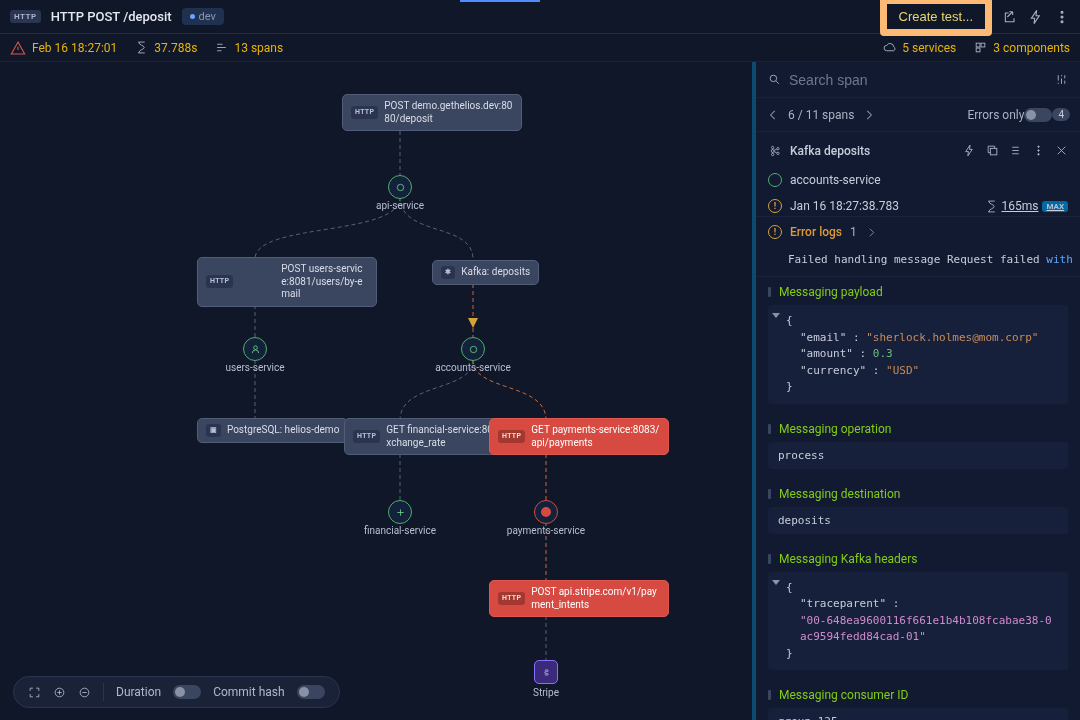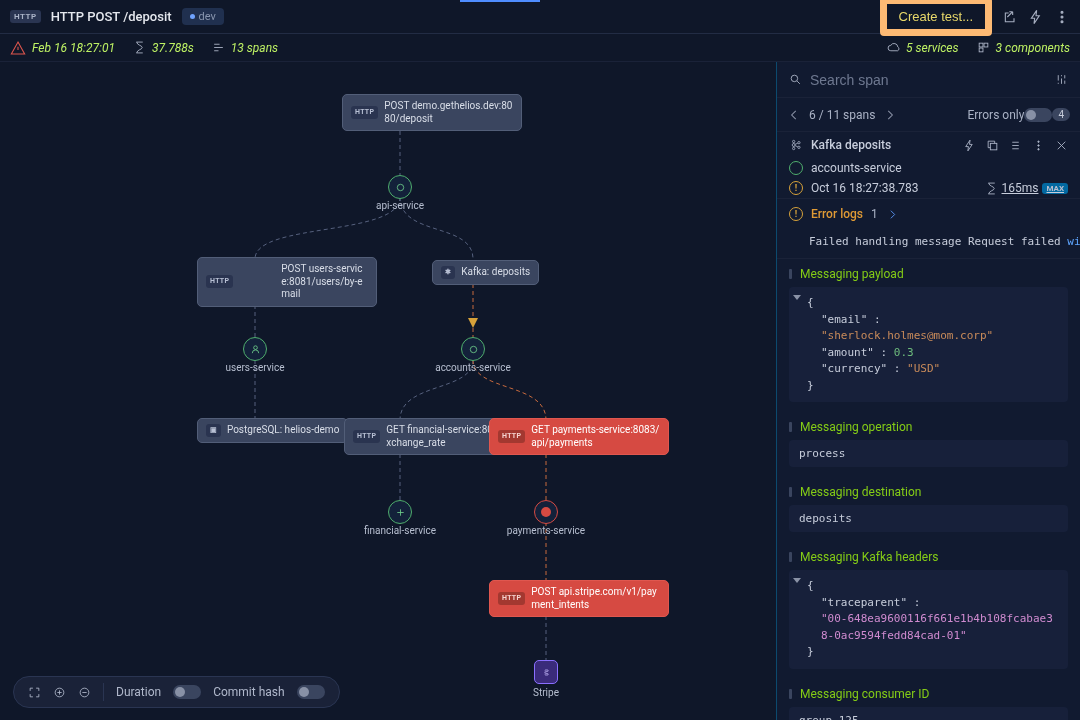--- a/index.html
+++ b/index.html
@@ -11,29 +11,29 @@
   .http-pill { background:#2a3552; color:#aab3c7; border-radius:3px; font-size:8px; font-weight:700; padding:2px 4px; letter-spacing:.5px; }
   .title { font-size:13px; font-weight:500; color:#e5e8ee; }
   .env-pill { background:#20304f; color:#8895ae; font-size:11px; border-radius:4px; padding:2px 8px; display:flex; align-items:center; gap:4px; }
   .env-pill::before { content:""; width:5px; height:5px; border-radius:50%; background:#6fa3ff; }
   .spacer { flex:1; }
   .create-btn { border:7px solid #fdba74; color:#e8d86a; background:transparent; padding:5px 12px; font-size:13px; border-radius:4px; cursor:pointer; }
   .ic { width:16px; height:16px; stroke:#a8b0c2; stroke-width:1.6; fill:none; cursor:pointer; }
   .topbar-tab { position:absolute; top:0; left:460px; width:80px; height:2px; background:#4f8dff; }
 
   
-  .statbar { height:28px; display:flex; align-items:center; gap:18px; padding:0 10px; border-bottom:1px solid #1a2238; font-size:12px; color:#bef264;font-style:italic; }
+  .statbar { height:28px; display:flex; align-items:center; gap:18px; padding:0 10px; border-bottom:1px solid #1a2238; font-size:12px; color:#eab308; }
   .statbar .warn-ic { stroke:#e0564e; }
   .statbar .right { margin-left:auto; display:flex; gap:18px; }
   .stat { display:flex; align-items:center; gap:6px; }
 
   
   .main { display:flex; height:calc(720px - 34px - 28px); }
   .canvas { flex:1; position:relative; background:#0f1729; }
-  .panel { width:304px; background:#111a30; border-left:1px solid #0c4a6e; display:flex; flex-direction:column; }
+  .panel { width:328px; background:#111a30; border-left:4px solid #0c4a6e; display:flex; flex-direction:column; }
 
   
   .node { position:absolute; background:#3a455f; border:1px solid #525e78; color:#d9dee8; border-radius:5px; padding:5px 8px; font-size:10px; display:flex; align-items:center; gap:6px; max-width:180px; line-height:1.25; }
   .node .badge { background:#2a3450; border-radius:3px; font-size:7px; font-weight:700; padding:2px 4px; color:#b8c0d4; letter-spacing:.3px; flex-shrink:0; }
   .node.red { background:#d64a42; border-color:#e0574f; color:#fff; }
   .node.red .badge { background:#a33830; color:#f5d3d0; }
   .snode { position:absolute; width:24px; height:24px; border:1.5px solid #4fae6d; border-radius:50%; background:#13213a; display:flex; align-items:center; justify-content:center; }
   .snode.purple { border-color:#8a6fff; background:#3a2b7a; border-radius:5px; }
   .snode.red::after { content:""; position:absolute; width:10px; height:10px; border-radius:50%; background:#d64a42; }
   .snode.red { border-color:#d64a42; }
@@ -55,21 +55,21 @@
 
   
   .searchbar { height:36px; border-bottom:1px solid #1a2238; display:flex; align-items:center; padding:0 12px; gap:8px; }
   .searchbar input { flex:1; background:transparent; border:none; color:#d0d4da; font-size:14px; outline:none; }
   .searchbar input::placeholder { color:#6e7890; }
   .navrow { height:34px; display:flex; align-items:center; padding:0 10px; gap:8px; font-size:12px; color:#aab2c5; border-bottom:1px solid #1a2238; }
   .navrow .chev { width:14px; height:14px; stroke:#8a92a6; fill:none; stroke-width:1.8; cursor:pointer; }
   .navrow .erronly { margin-left:auto; display:flex; align-items:center; }
   .badge-count { background:#3a455f; border-radius:8px; font-size:10px; padding:1px 6px; color:#c7cddb; }
 
-  .hdrrow { display:flex; align-items:center; gap:8px; padding:6px 12px; font-size:12px; color:#c7cddb; }
+  .hdrrow { display:flex; gap:8px; padding:6px 12px; font-size:12px; color:#c7cddb;margin-top:6px; }
   .hdrrow.tight { padding-top:3px; padding-bottom:3px; }
   .hdrrow .actions { margin-left:auto; display:flex; gap:10px; }
   .warn-badge { width:14px; height:14px; border:1.5px solid #d7a23a; border-radius:50%; display:flex; align-items:center; justify-content:center; color:#d7a23a; font-size:9px; font-weight:700; }
   .micro-pill { background:#0369a1; color:#b7bfd0; font-size:8px; font-weight:700; border-radius:3px; padding:1px 4px; }
 
   .errlog { border-top:1px solid #1a2238; border-bottom:1px solid #1a2238; }
   .errlog-head { display:flex; align-items:center; gap:8px; padding:8px 12px; font-size:12px; }
   .errlog-head .t { color:#df9a35; font-weight:500; }
   .errlog-head .n { color:#aab2c5; }
   .errlog-body { padding:6px 18px 10px 32px; font-family:ui-monospace,Menlo,Consolas,monospace; font-size:11px; color:#c7cddb; white-space:nowrap; overflow:hidden; }
@@ -315,21 +315,21 @@
             <path d="M5 5l14 14M19 5L5 19"></path>
           </svg>
       </span>
     </div>
     <div class="hdrrow tight">
       <span style="width:14px;height:14px;border:1.5px solid #4fae6d;border-radius:50%;"></span>
       <span>accounts-service</span>
     </div>
     <div class="hdrrow tight">
       <span class="warn-badge">!</span>
-      <span>Oct 16 18:27:38.783</span>
+      <span>Jan 16 18:27:38.783</span>
       <span class="actions" style="gap:4px; align-items:center;text-decoration:underline;">
         <svg class="mini-ic" viewBox="0 0 24 24">
             <path d="M6 2h12M6 22h12M7 2c0 6 10 6 10 10s-10 4-10 10"></path>
           </svg>
         <span>165ms</span>
         <span class="micro-pill">MAX</span>
       </span>
     </div>
 
     <div class="errlog">

